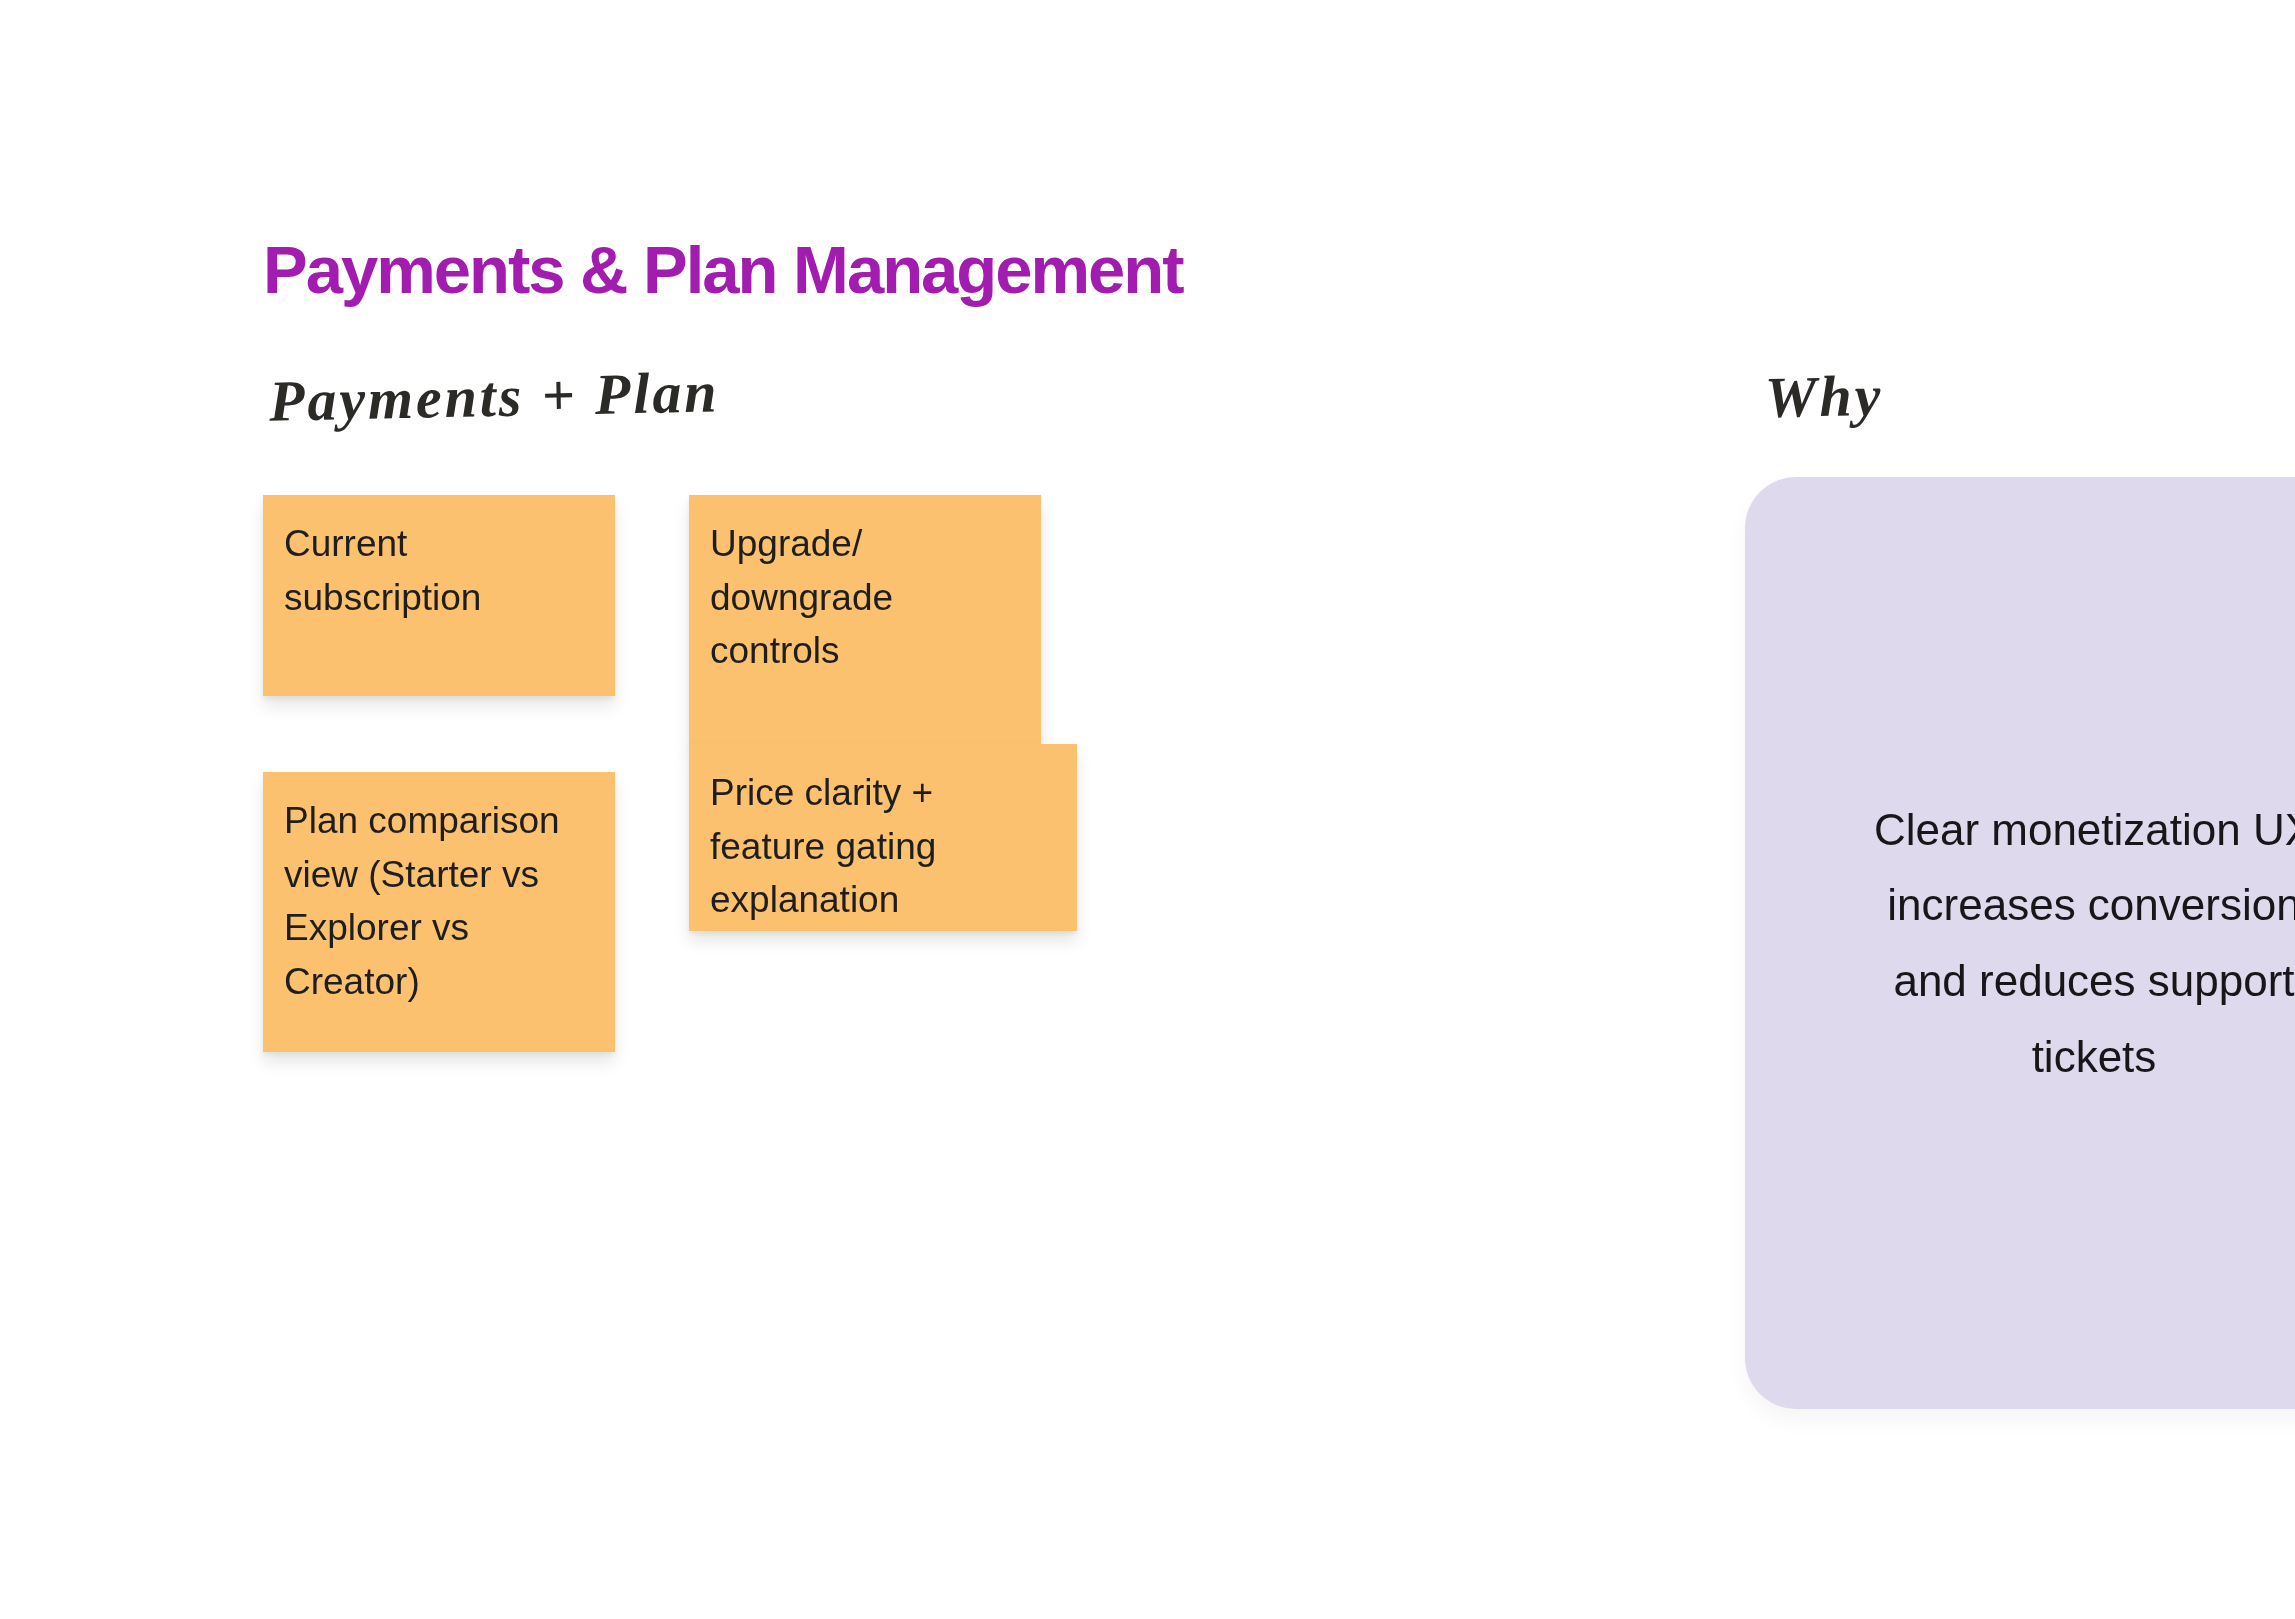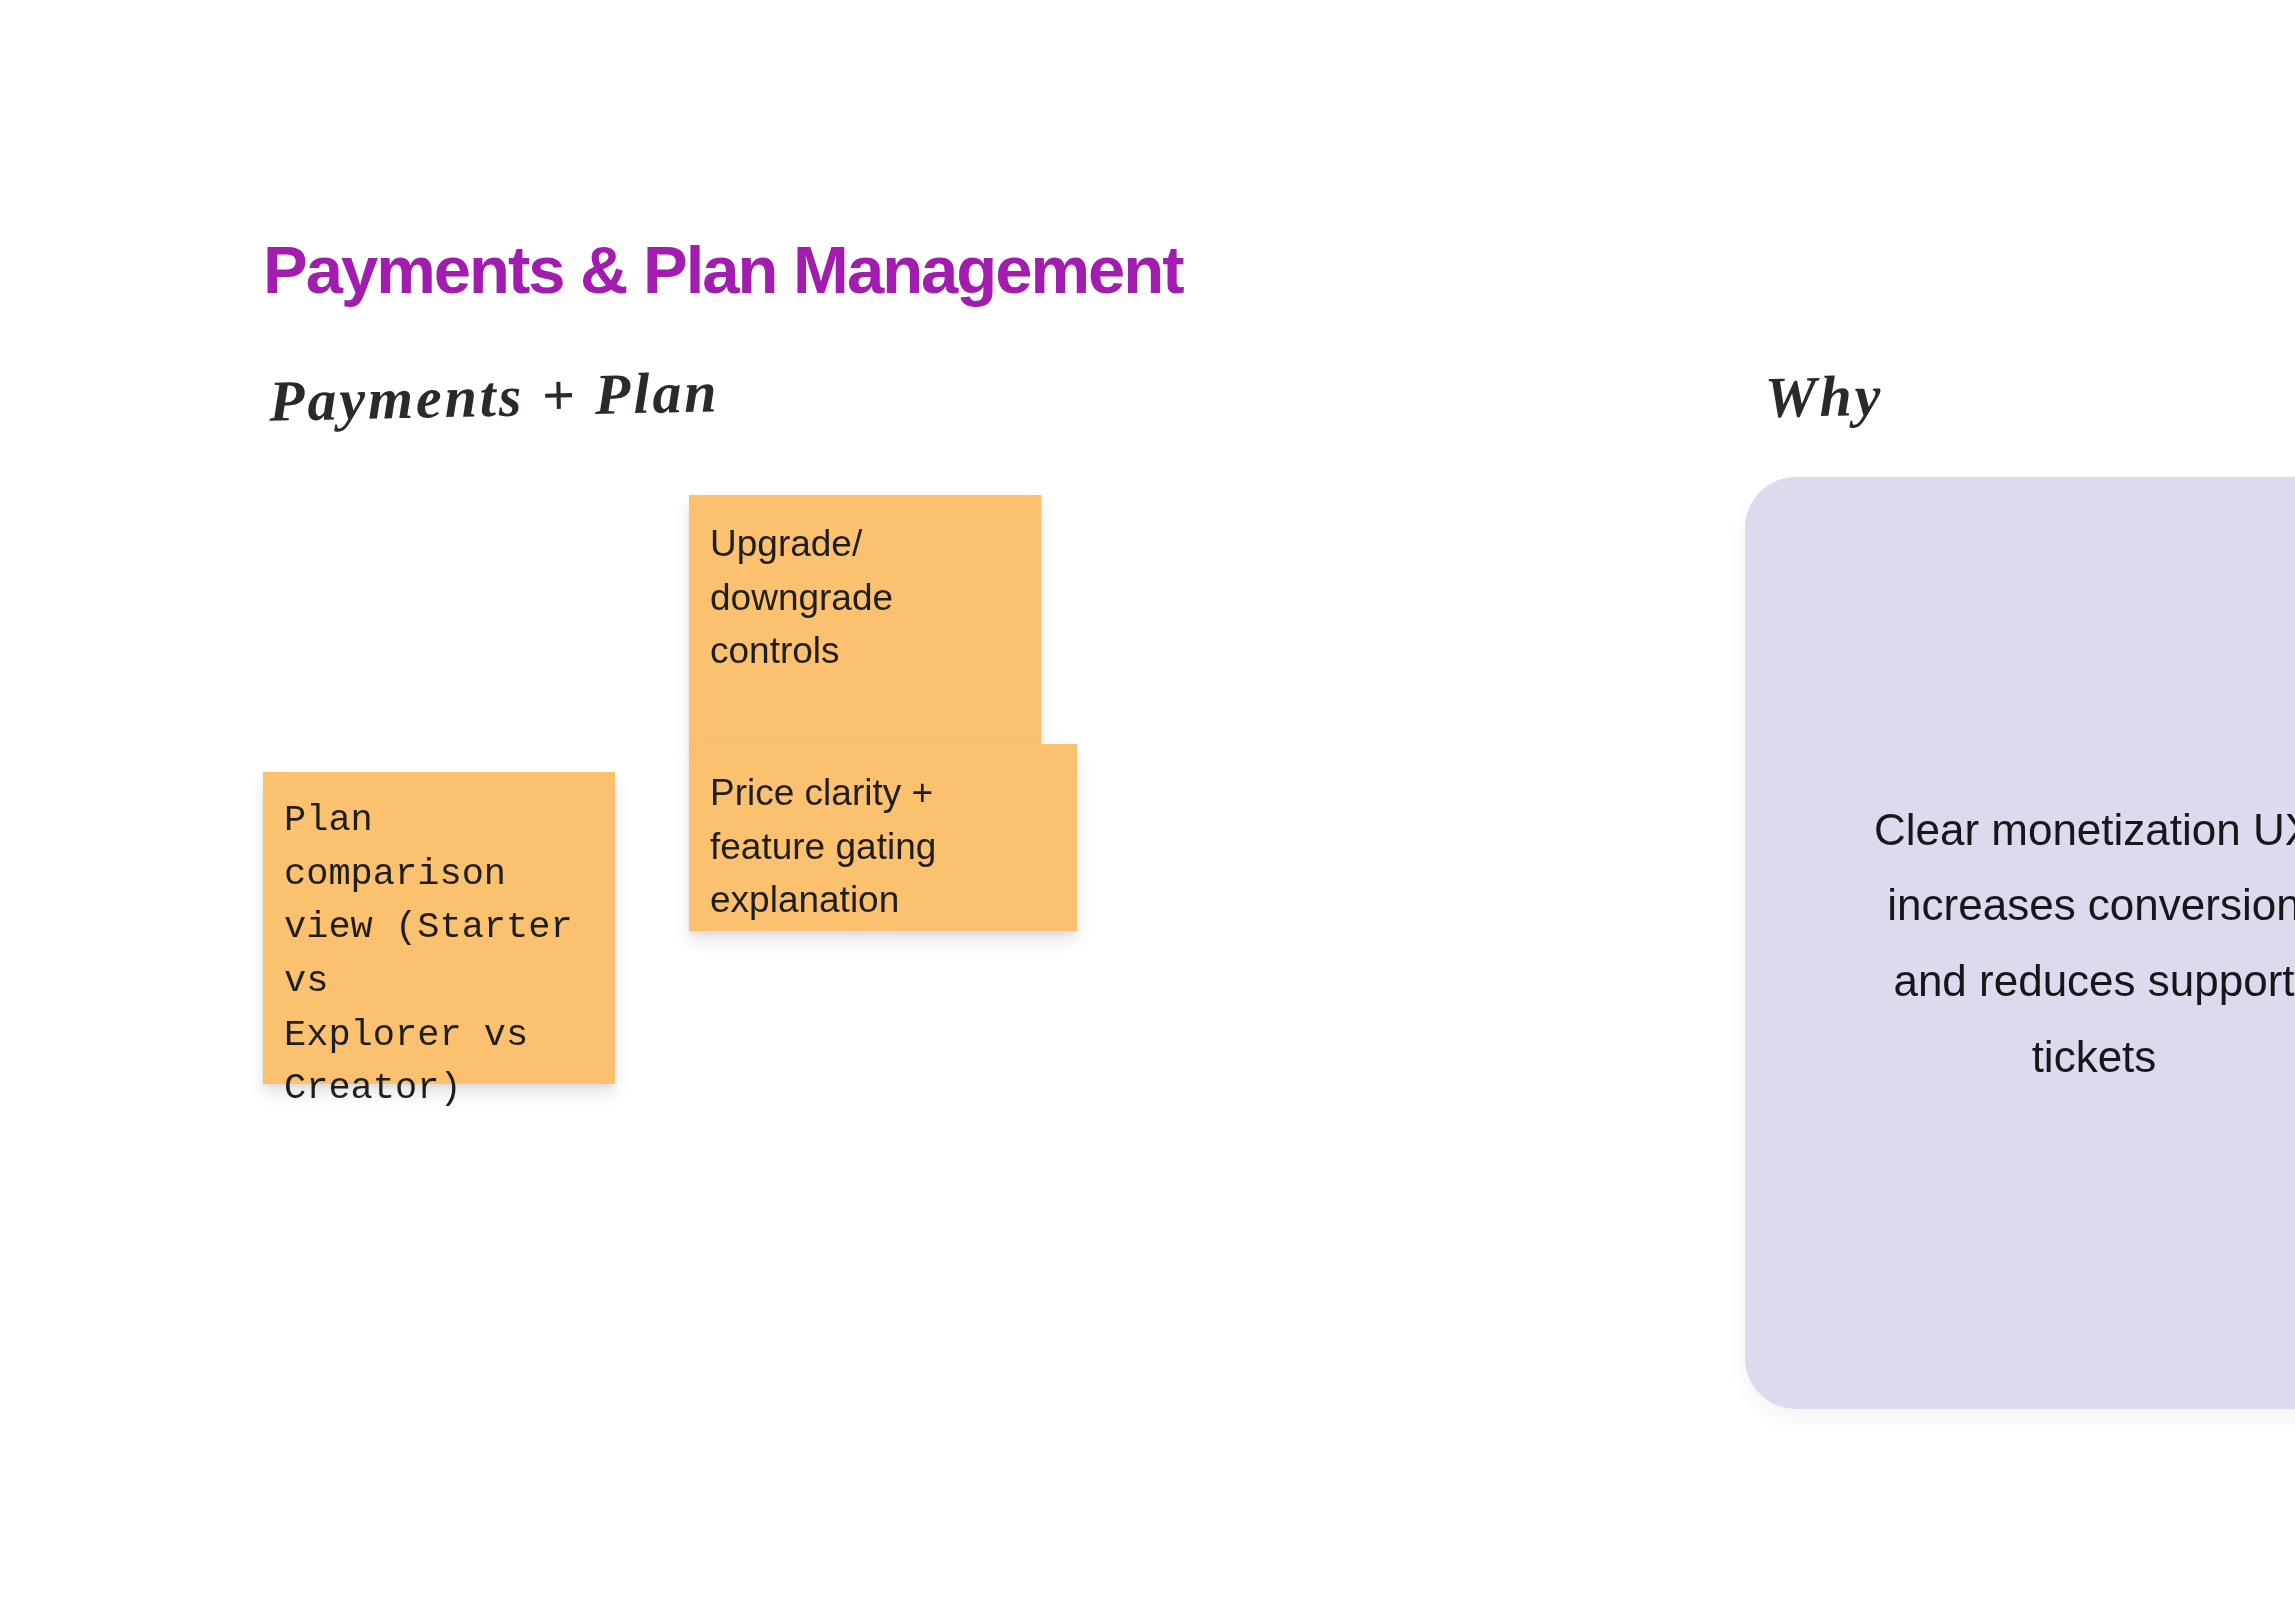--- a/index.html
+++ b/index.html
@@ -37,21 +37,21 @@
     position:absolute;
     background:var(--sticky-bg);
     padding:22px 21px 18.4px 21px;
     font-size:37px;line-height:1.45;
     color:#1E1E1E;
     white-space:pre-line;
     box-shadow:0 10px 15.6px rgba(0,0,0,0.10), 0 2.8px 4.6px rgba(0,0,0,0.05);
   }
   .sticky.n1{left:263px;top:495px;width:352px;height:201px;}
   .sticky.n2{left:689px;top:495px;width:352px;height:251px;}
-  .sticky.n3{left:263px;top:772px;width:352px;height:312px;font-family:Liberation Mono, monospace;}
+  .sticky.n3{left:263px;top:772px;width:352px;height:280px;}
   .sticky.n4{left:689px;top:744px;width:388px;height:187px;}
   .why-card{
     position:absolute;left:1745px;top:477px;width:698px;height:932px;
     background:var(--card-bg);
     border-radius:51px;
     display:flex;align-items:center;justify-content:center;
     box-shadow:0 11px 22px rgba(0,0,0,0.045);
   }
   .why-card .card-text{
     font-size:44px;line-height:1.72;
@@ -65,20 +65,22 @@
 <body>
 
 <div class="board">
 
   <h1 class="page-title">Payments &amp; Plan Management</h1>
 
   <div class="hand-label left">Payments + Plan</div>
 
   <div class="hand-label right">Why</div>
 
+  <div class="sticky n1">Current
+subscription</div>
 
   <div class="sticky n2">Upgrade/
 downgrade
 controls</div>
 
   <div class="sticky n3">Plan comparison
 view (Starter vs
 Explorer vs
 Creator)</div>
 

